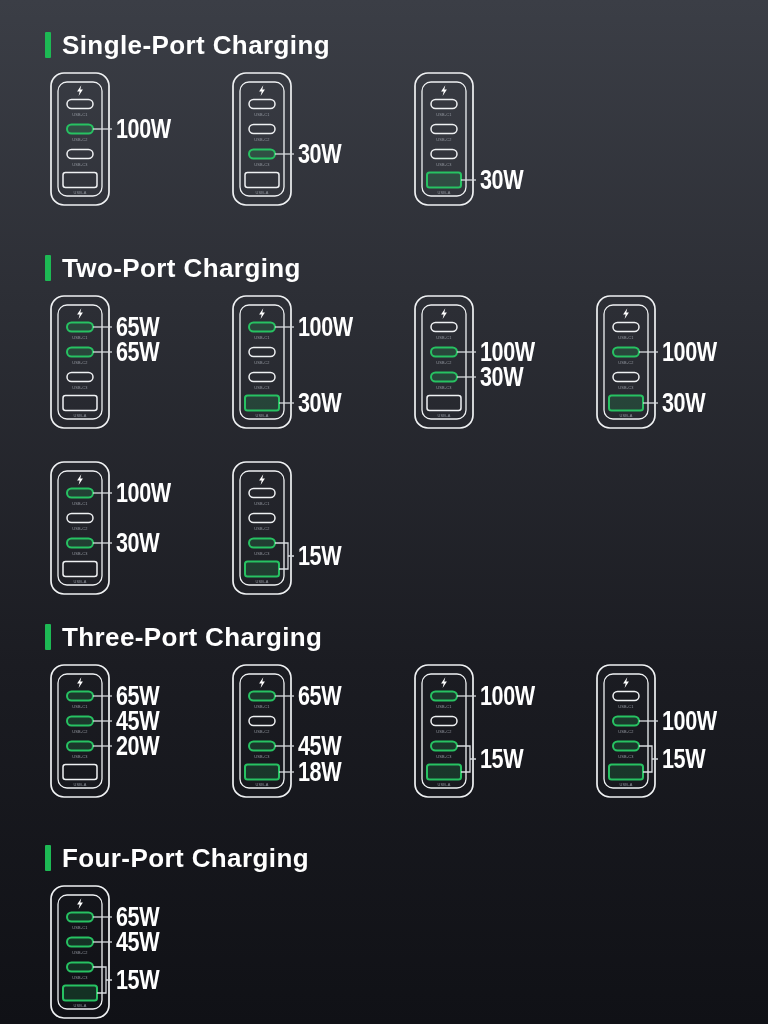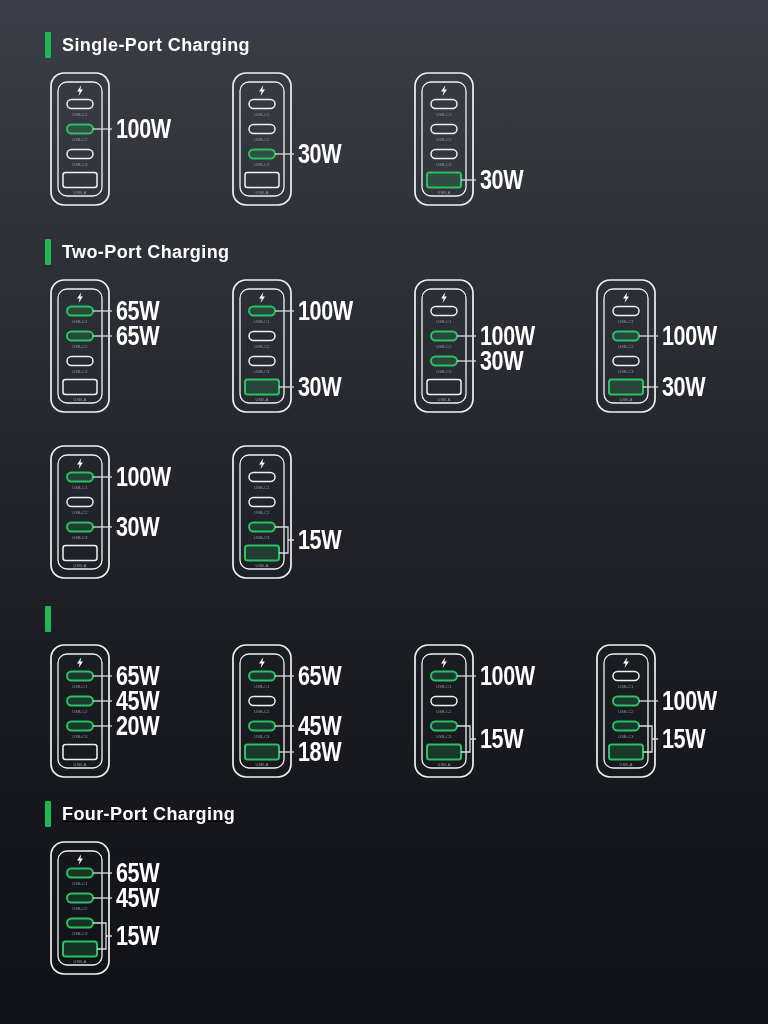--- a/index.html
+++ b/index.html
@@ -3,30 +3,30 @@
 <meta charset="utf-8">
 <style>
   html,body{margin:0;padding:0;}
   body{
     width:768px;height:1024px;overflow:hidden;
     background:linear-gradient(180deg,#3b3e46 0%,#2c2e35 30%,#1b1c22 65%,#101116 100%);
     font-family:"Liberation Sans",sans-serif;
   }
   .sec-head{display:flex;align-items:center;gap:11px;margin-left:45px;margin-bottom:11px;}
   .bar{width:6px;height:26px;border-radius:1px;}
-  .sec-title{margin:0;font-size:18px;font-weight:700;color:#ffffff;letter-spacing:0.4px;line-height:30px;}
+  .sec-title{margin:0;font-size:26px;font-weight:700;color:#ffffff;letter-spacing:0.4px;line-height:30px;}
   .rows{margin-left:49px;}
   .row{display:flex;}
   .row + .row{margin-top:30px;}
   .unit{width:182px;height:136px;flex:0 0 182px;}
   .unit svg{display:block;}
   #sec-0{padding-top:30px;}
-  #sec-1{margin-top:30px;}
+  #sec-1{margin-top:46px;}
   #sec-2{margin-top:26px;}
-  #sec-3{margin-top:20px;text-decoration:underline;}
+  #sec-3{margin-top:44px;}
 </style>
 </head>
 <body>
 
 <div>
 
   <section class="sec" id="sec-0">
     <div class="sec-head">
       <span class="bar accent" style="background: rgb(29, 185, 84);"></span>
       <h2 class="sec-title">Single-Port Charging</h2>
@@ -237,20 +237,21 @@
               </g>
             </svg>
           </div>
         </div>
       </div>
   </section>
 
   <section class="sec" id="sec-2">
     <div class="sec-head">
       <span class="bar accent" style="background: rgb(29, 185, 84);"></span>
+      <h2 class="sec-title">Three-Port Charging</h2>
     </div>
     <div class="rows">
         <div class="row">
           <div class="unit">
             <svg width="182" height="136" viewBox="0 0 182 136">
               <rect x="2" y="2" width="58" height="132" rx="13" fill="none" stroke="#eff1f3" stroke-width="1.7"></rect>
               <rect x="9" y="11" width="44" height="114" rx="9" fill="none" stroke="#eff1f3" stroke-width="1.3"></rect>
               <path d="M32.3 14.2 L28.1 20.6 L30.7 20.6 L29.6 25 L33.9 18.6 L31.3 18.6 Z" fill="#ffffff"></path>
               <rect x="18" y="28.5" width="26" height="9" rx="4.5" fill="rgba(39,194,98,0.18)" stroke="#27c262" stroke-width="2"></rect>
               <text x="31" y="44.5" fill="#9499a1" font-size="3.9" text-anchor="middle" font-family="&quot;Liberation Sans&quot;, sans-serif" letter-spacing="0.2">USB-C1</text>

